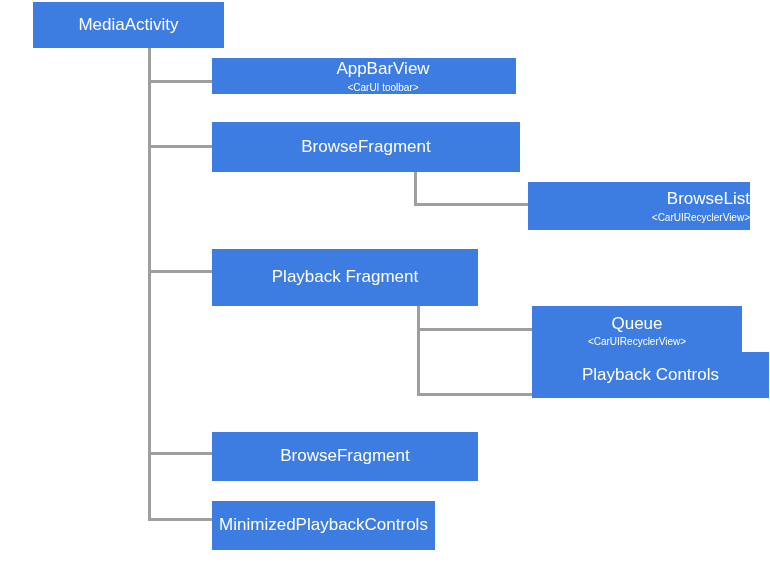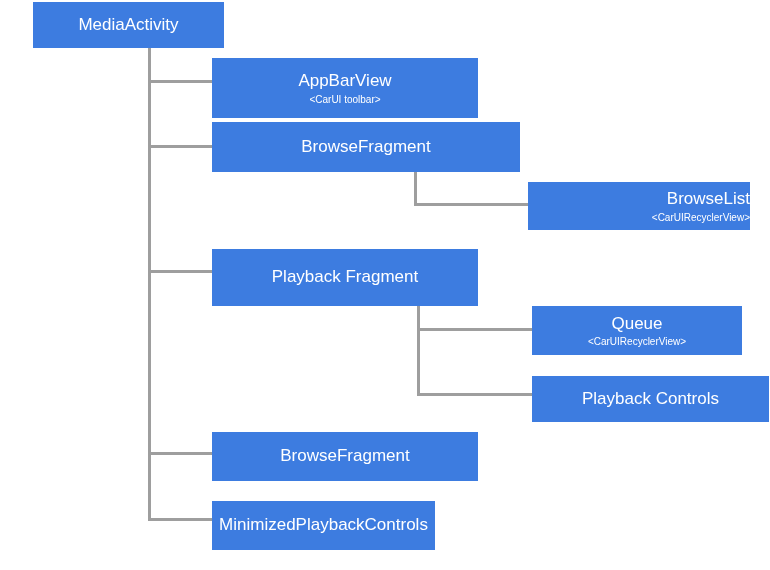--- a/index.html
+++ b/index.html
@@ -18,26 +18,26 @@
     align-items:center;justify-content:center;
     text-align:center;
     line-height:1.3;
   }
   .node .label{font-size:17px;}
   .node .sub{font-size:10px;}
   .line{position:absolute;background:var(--connector,#9e9e9e);}
 
   
   #n-media{left:2px;top:2px;width:191px;height:46px;margin-left:31px;}
-  #n-appbar{left:212px;top:58px;width:266px;height:60px;}
+  #n-appbar{left:212px;top:58px;width:266px;height:36px;padding-left:38px;}
   #n-browsefrag{left:212px;top:122px;width:308px;height:50px;}
   #n-browselist{left:528px;top:182px;width:222px;height:48px;align-items:flex-end;}
   #n-playbackfrag{left:212px;top:249px;width:266px;height:57px;}
   #n-queue{left:532px;top:306px;width:210px;height:49px;}
-  #n-controls{left:532px;top:376px;width:237px;height:46px;text-align:right;}
+  #n-controls{left:532px;top:352px;width:237px;height:46px;text-align:right;}
   #n-error{left:212px;top:432px;width:266px;height:49px;}
   #n-minimized{left:212px;top:501px;width:223px;height:49px;align-items:center;}
 
   
   #l-trunk{left:148px;top:48px;width:3px;height:473px;}
   #l-appbar{left:148px;top:80px;width:64px;height:3px;}
   #l-browse{left:148px;top:145px;width:64px;height:3px;}
   #l-playback{left:148px;top:270px;width:64px;height:3px;}
   #l-error{left:148px;top:452px;width:64px;height:3px;}
   #l-minimized{left:148px;top:518px;width:64px;height:3px;}

